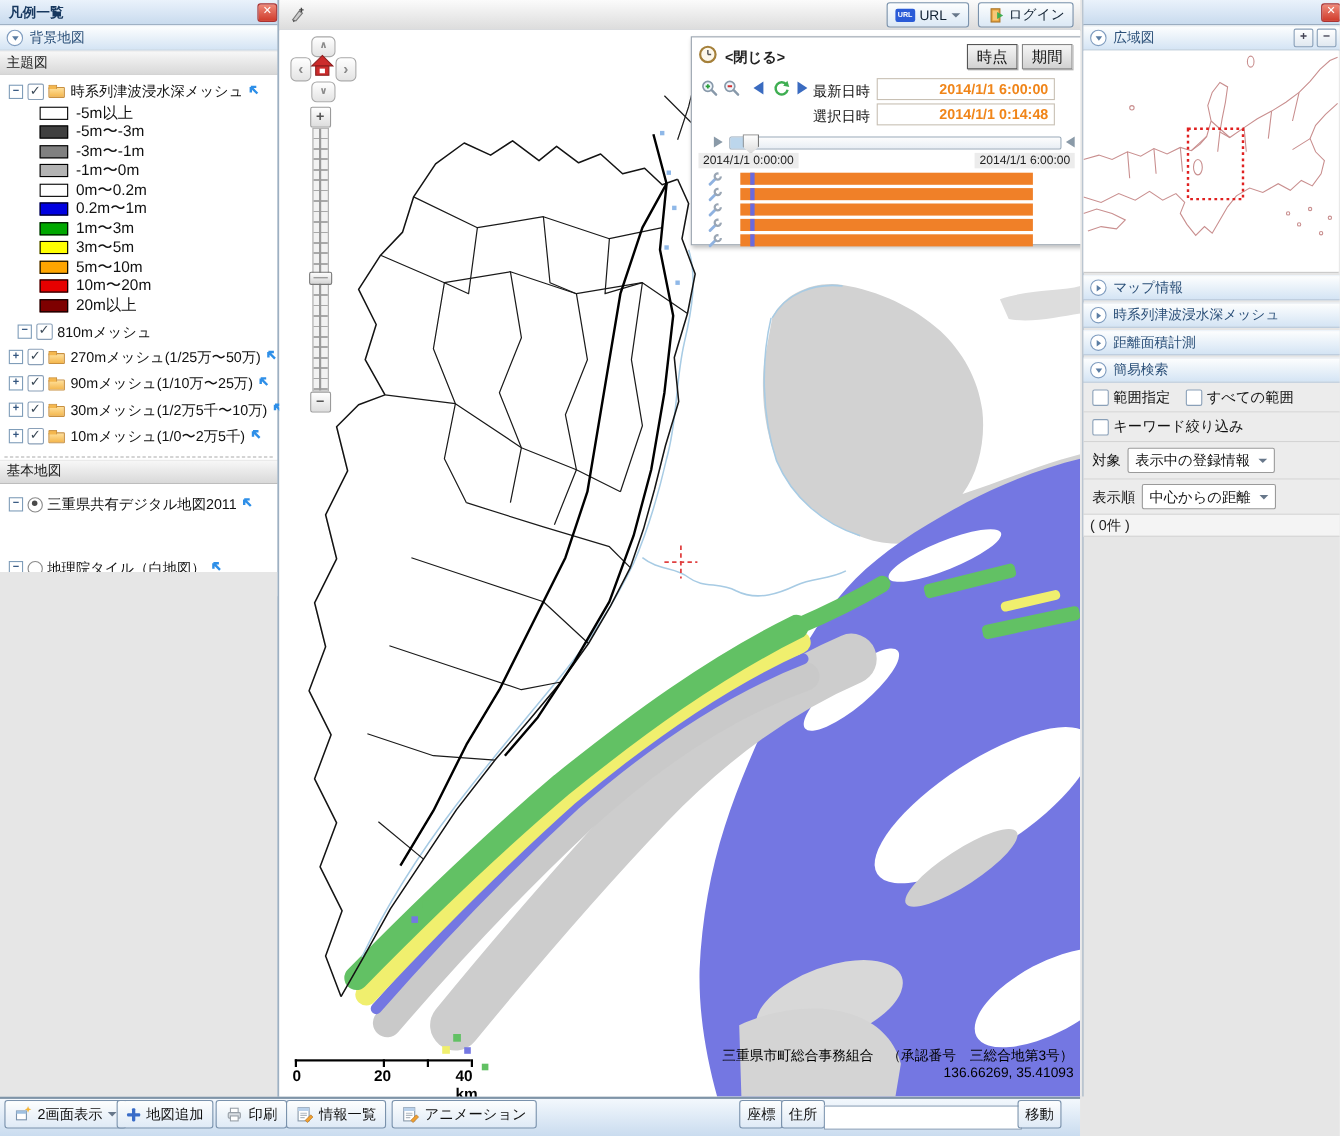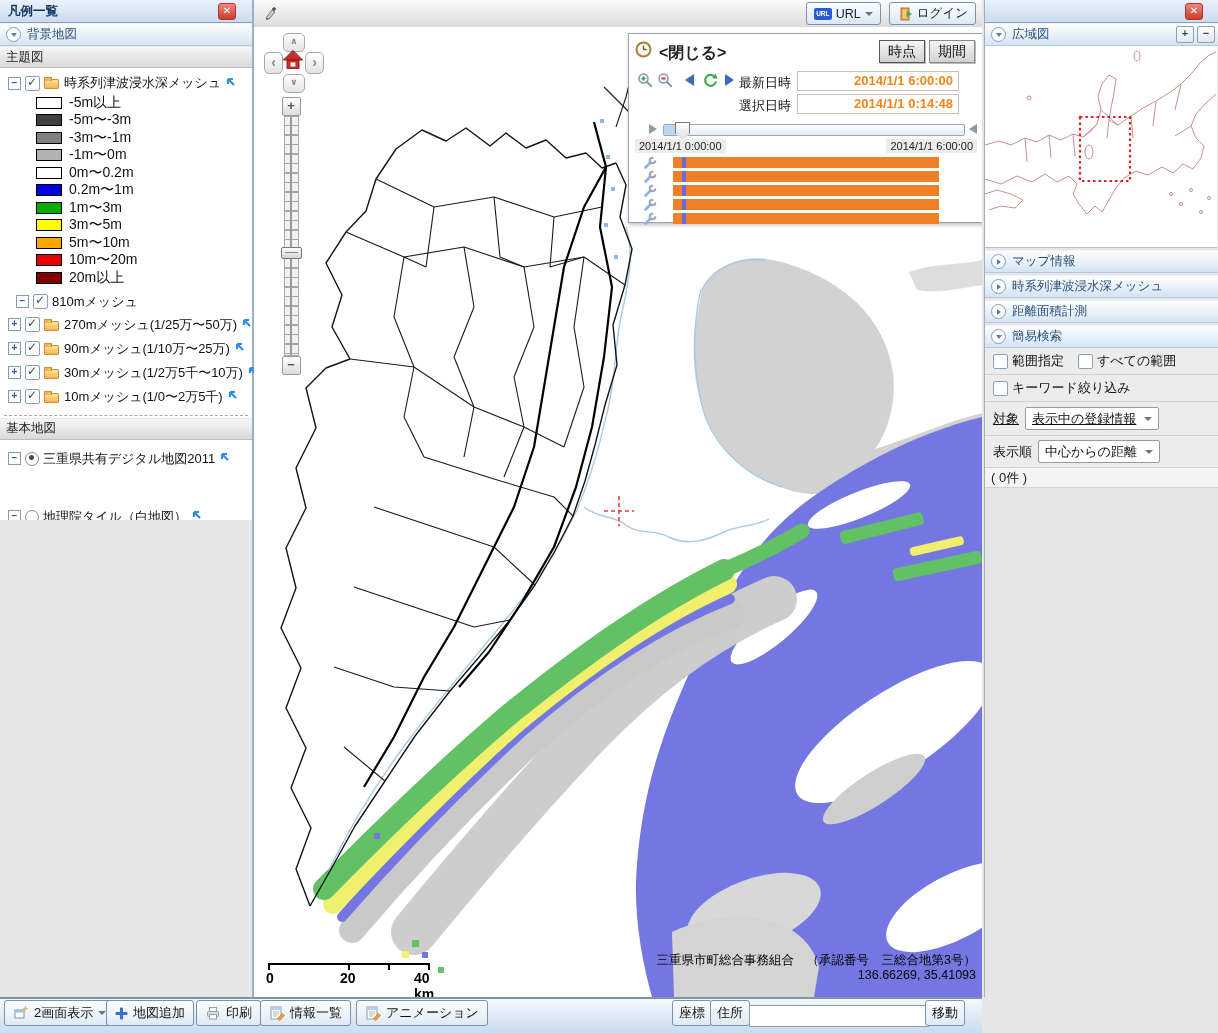--- a/index.html
+++ b/index.html
@@ -2,21 +2,21 @@
 <html><head>
 <meta charset="utf-8">
 <style>
   html,body{margin:0;padding:0;}
   #app{position:relative;width:1218px;height:1033px;overflow:hidden;
        background:#e6e6e6;font-family:"Liberation Sans","DejaVu Sans",sans-serif;
        font-size:13px;color:#222;-webkit-font-smoothing:antialiased;}
   
   .titlebar{height:22px;background:linear-gradient(#eaf2fb,#c9dbee);
             border-bottom:1px solid #8aa0b6;display:flex;align-items:center;
-            padding:0 16px 0 8px;font-weight:bold;color:#16375e;font-size:12.5px;justify-content:center;}
+            padding:0 0 0 8px;font-weight:bold;color:#16375e;font-size:12.5px;justify-content:center;}
   .titlebar .sp{flex:1;}
   .close-btn{width:16px;height:15px;border-radius:3px;border:1px solid #a33;
              background:linear-gradient(#ef8a7a,#cf3b2b);color:#fff;font-size:10px;
              font-weight:bold;line-height:14px;text-align:center;cursor:pointer;}
   .acc-bar{height:21px;background:linear-gradient(#fdfefe,#d4e4f4);
            border-top:1px solid #eef4fa;border-bottom:1px solid #b6c9dc;
            display:flex;align-items:center;padding:0 4px;color:#2a4f78;font-size:12.5px;}
   .acc-bar .sp{flex:1;}
   .circ-ico{width:13px;height:13px;border-radius:50%;border:1px solid #7f9cbf;
             background:#fff;margin:0 6px 0 2px;position:relative;flex:none;}
@@ -93,21 +93,21 @@
       border:1px solid #aaa;position:relative;
       background-image:linear-gradient(#9a9a9a,#9a9a9a),
         repeating-linear-gradient(to bottom,rgba(0,0,0,0) 0 8px,#a8a8a8 8px 9.5px);
       background-size:2px 100%,100% 100%;background-position:center,0 0;background-repeat:no-repeat,repeat;}
   #zoom-handle{position:absolute;left:-4px;top:130px;width:19px;height:10px;background:linear-gradient(#fdfdfd,#d5d5d5);
       border:1px solid #777;border-radius:2px;cursor:pointer;}
   #zoom-handle::before{content:"";position:absolute;left:3px;top:4px;right:3px;border-top:1px solid #888;}
   
   #anim-panel{position:absolute;left:374px;top:6px;width:354px;height:188px;background:#fff;
       border:1px solid #9aa4ae;box-shadow:1px 2px 4px rgba(0,0,0,.25);}
-  #anim-close{position:absolute;left:30px;top:9px;font-size:16px;font-weight:bold;color:#222;cursor:pointer;}
+  #anim-close{position:absolute;left:30px;top:9px;font-size:13px;font-weight:bold;color:#222;cursor:pointer;}
   .mode-btn{position:absolute;top:6px;width:44px;height:21px;background:linear-gradient(#f6f6f6,#d2d2d2);
       border:1px solid #888;box-shadow:1px 1px 0 #bbb;font-size:14px;text-align:center;
       line-height:20px;cursor:pointer;color:#111;}
   #mode-point{right:58px;border-color:#555;}
   #mode-period{right:8px;}
   .anim-ico{position:absolute;cursor:pointer;}
   .tri-l{width:0;height:0;border-top:6px solid transparent;border-bottom:6px solid transparent;
       border-right:9px solid #3a6bc0;}
   .tri-r{width:0;height:0;border-top:6px solid transparent;border-bottom:6px solid transparent;
       border-left:9px solid #3a6bc0;}
@@ -598,21 +598,21 @@
       <span class="chk"></span>
       <span>範囲指定</span>
       <span style="width:14px;"></span>
       <span class="chk"></span>
       <span>すべての範囲</span>
     </div>
     <div class="search-row" style="height:26px;">
       <span class="chk"></span>
       <span>キーワード絞り込み</span>
     </div>
-    <div class="search-row" style="height:33px;text-decoration:underline;">
+    <div class="search-row" style="height:33px;">
       <span>対象</span>
       <div class="sel-box">
         <span>表示中の登録情報</span>
         <span class="dd-arrow"></span>
       </div>
     </div>
     <div class="search-row" style="height:31px;">
       <span>表示順</span>
       <div class="sel-box">
         <span>中心からの距離</span>

